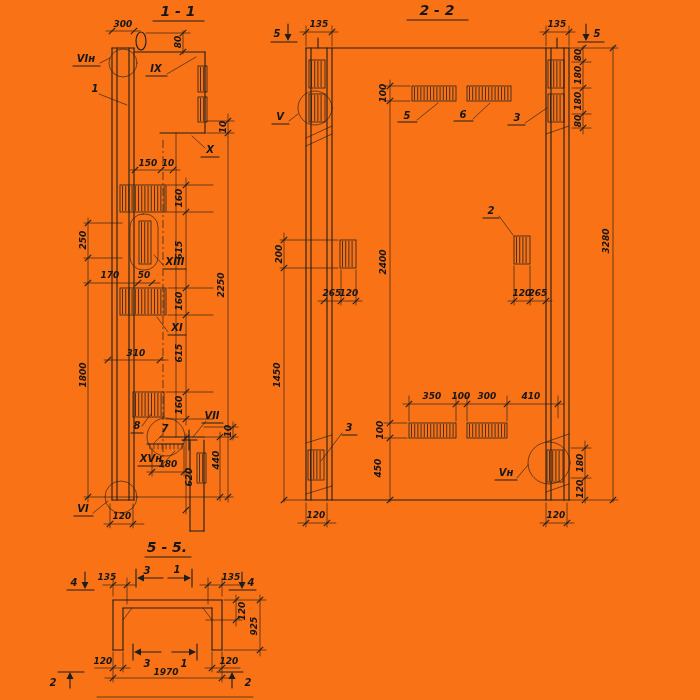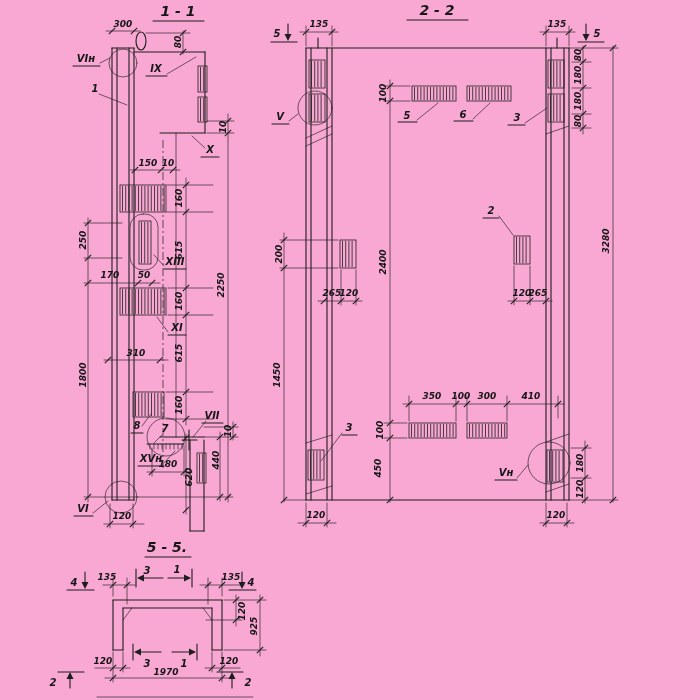--- a/index.html
+++ b/index.html
@@ -1,16 +1,16 @@
 <!DOCTYPE html>
 <html><head>
 <meta charset="utf-8">
 <style>
   html,body{margin:0;padding:0;background:#ffffff;}
-  #page{width:700px;height:700px;background:#f9a8d4;position:relative;overflow:hidden;}
+  #page{width:700px;height:700px;background:#f97316;position:relative;overflow:hidden;}
   svg{display:block;}
   .s{stroke:#1e1e1e;stroke-width:1.1;fill:none;stroke-linecap:round;stroke-linejoin:round;}
   .t{stroke:#1e1e1e;stroke-width:0.65;fill:none;stroke-linecap:round;}
   .dd{stroke:#1e1e1e;stroke-width:0.7;fill:none;stroke-dasharray:8 3 2 3;}
   .hatch line,.hatch rect{stroke:#1e1e1e;stroke-width:0.8;fill:none;}
   .tick line{stroke:#1e1e1e;stroke-width:1.1;}
   .ah{fill:#1e1e1e;stroke:none;}
   text{fill:#161616;font-family:"DejaVu Sans",sans-serif;font-style:italic;font-weight:bold;}
   .d{font-size:9px;}
   .m{font-size:10px;}

